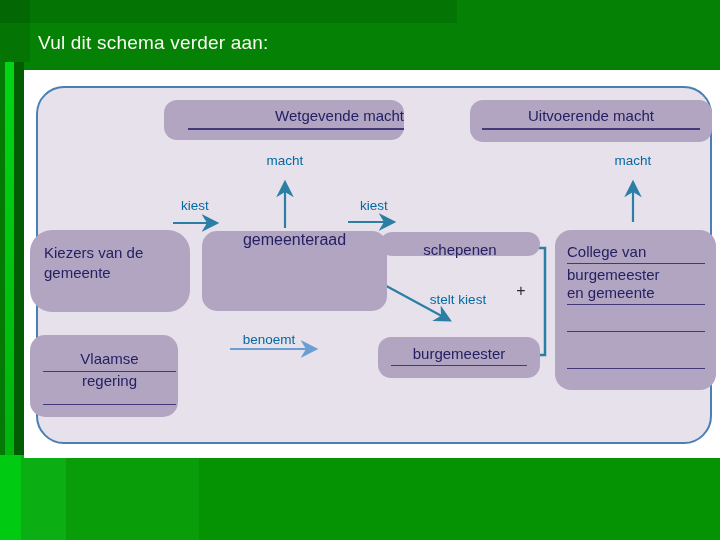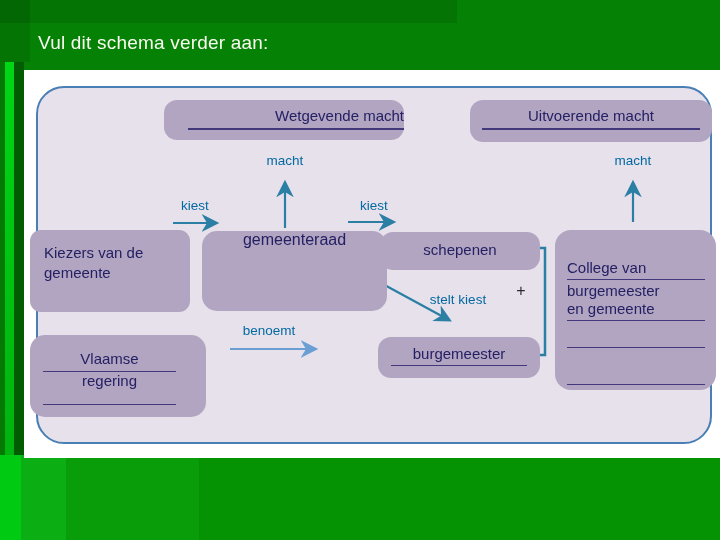--- a/index.html
+++ b/index.html
@@ -26,45 +26,45 @@
 
   .panel { position:absolute; left:12px; top:16px; width:676px; height:358px; background:#e7e1eb;
            border:2px solid #4a7fb5; border-radius:28px; }
 
   .dbox { position:absolute; background:#b1a5c1; border-radius:13px; color:#252063; font-size:15px; }
 
   .box-wetgevende { left:140px; top:30px; width:240px; height:40px; text-align:right; padding-top:7px; }
   .box-uitvoerende { left:446px; top:30px; width:242px; height:42px; text-align:center; padding-top:7px; }
   .u-span { display:inline-block; width:90%; border-bottom:2px solid #44387c; padding-bottom:4px; }
 
-  .box-kiezers { left:6px; top:160px; width:160px; height:82px; padding:13px 8px 0 14px; line-height:20px; border-radius:11px; }
+  .box-kiezers { left:6px; top:160px; width:160px; height:82px; padding:13px 8px 0 14px; line-height:20px; border-radius:22px; }
   .box-gemeenteraad { left:178px; top:161px; width:185px; height:80px; text-align:center; font-size:16px; border-radius:15px; }
-  .box-schepenen { left:356px; top:162px; width:160px; height:38px; text-align:center; padding-top:9px; }
+  .box-schepenen { left:356px; top:162px; width:160px; height:24px; text-align:center; padding-top:9px; }
 
-  .box-college { left:531px; top:160px; width:161px; height:160px; padding:29px 10px 0 12px; line-height:18px; border-radius:16px; }
+  .box-college { left:531px; top:160px; width:161px; height:160px; padding:13px 10px 0 12px; line-height:18px; border-radius:16px; }
   .c-line { border-bottom:1.5px solid #44387c; width:138px; padding-bottom:2px; margin-bottom:2px; }
   .c-plain { width:138px; }
   .c-blank1 { margin-top:26px; width:138px; border-bottom:1.5px solid #44387c; }
   .c-blank2 { margin-top:36px; width:138px; border-bottom:1.5px solid #44387c; }
 
-  .box-vlaamse { left:6px; top:265px; width:176px; height:82px; padding:15px 12px 0 13px; line-height:18px; border-radius:15px; }
+  .box-vlaamse { left:6px; top:265px; width:148px; height:82px; padding:15px 12px 0 13px; line-height:18px; border-radius:15px; }
   .v-line { border-bottom:1.5px solid #44387c; width:133px; text-align:center; padding-bottom:3px; }
   .v-plain { width:133px; text-align:center; margin-top:0; }
   .v-blank { margin-top:14px; width:133px; border-bottom:1.5px solid #44387c; }
 
   .box-burgemeester { left:354px; top:267px; width:162px; height:41px; text-align:center; padding-top:8px; }
   .bm-span { display:inline-block; width:84%; border-bottom:1.5px solid #44387c; padding-bottom:3px; }
 
   .flabel { position:absolute; font-size:13.5px; color:#0369a1; text-align:center; }
   .lbl-macht-left  { left:217px; top:83px;  width:88px; }
   .lbl-macht-right { left:565px; top:83px;  width:88px; }
   .lbl-kiest-left  { left:131px; top:128px; width:80px; }
   .lbl-kiest-right { left:310px; top:128px; width:80px; }
   .lbl-stelt-voor  { left:379px; top:222px; width:110px; }
-  .lbl-benoemt     { left:201px; top:253px; width:88px; }
+  .lbl-benoemt     { left:201px; top:262px; width:88px; }
   .lbl-plus        { left:489px; top:212px; width:16px; font-size:16px; color:#2b2a38; }
 
   .arrows-svg { position:absolute; left:0; top:0; width:696px; height:388px; pointer-events:none; }
 </style>
 </head>
 <body>
 
 <div class="slide">
 
   <div class="top-dark-band"></div>

